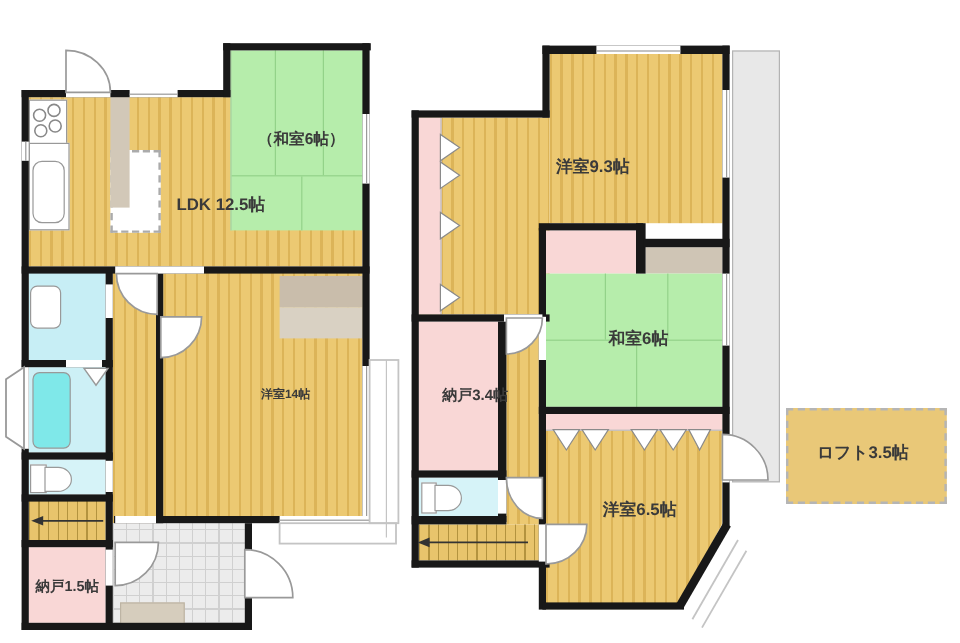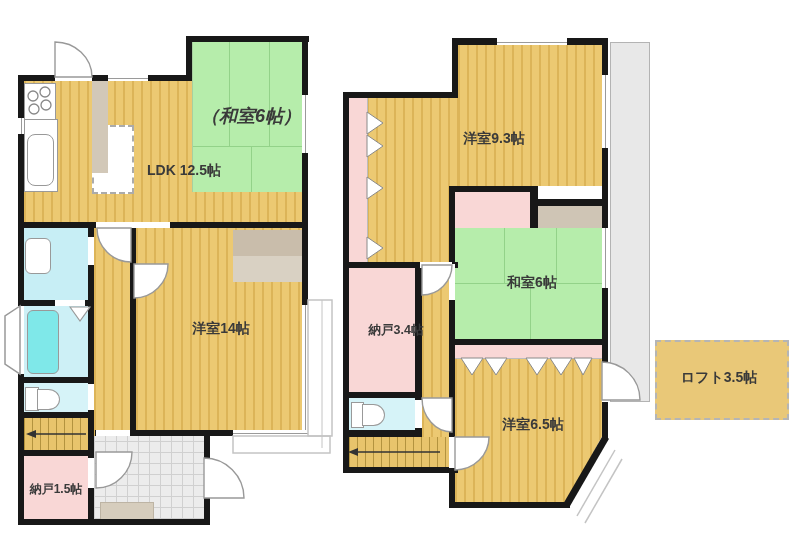--- a/index.html
+++ b/index.html
@@ -189,23 +189,23 @@
     <path d="M422,265 L452,265 A30,30 0 0 1 422,295 Z" fill="#fff" stroke="#999" stroke-width="1.4"></path>
     <path d="M489,437 A34,33 0 0 1 455,470 L455,437 Z" fill="#fff" stroke="#999" stroke-width="1.4"></path>
     <path d="M422,398 A30,34 0 0 0 452,432 L452,398 Z" fill="#fff" stroke="#999" stroke-width="1.4"></path>
     <path d="M602,362 A38,38 0 0 1 640,400 L602,400 Z" fill="#fff" stroke="#999" stroke-width="1.4"></path>
 
     <line x1="577" y1="516" x2="615" y2="450" stroke="#c4c4c4" stroke-width="1.5"></line>
     <line x1="585" y1="523" x2="622" y2="459" stroke="#c4c4c4" stroke-width="1.5"></line>
     <line x1="566" y1="506" x2="606" y2="437" stroke="#181818" stroke-width="7"></line>
   </svg>
 
-  <div class="lbl" style="left:251px;top:116px;font-size:18px;font-style:italic;">（和室6帖）</div>
+  <div class="lbl" style="left:251px;top:116px;font-size:13px;">（和室6帖）</div>
   <div class="lbl" style="left:184px;top:171px;font-size:14px;">LDK 12.5帖</div>
-  <div class="lbl" style="left:221px;top:329px;font-size:14px;">洋室14帖</div>
+  <div class="lbl" style="left:238px;top:329px;font-size:10px;">洋室14帖</div>
   <div class="lbl" style="left:56px;top:489px;font-size:12px;">納戸1.5帖</div>
   <div class="lbl" style="left:494px;top:139px;font-size:14px;">洋室9.3帖</div>
   <div class="lbl" style="left:532px;top:283px;font-size:14px;">和室6帖</div>
   <div class="lbl" style="left:396px;top:330px;font-size:12.5px;">納戸3.4帖</div>
   <div class="lbl" style="left:533px;top:425px;font-size:14px;">洋室6.5帖</div>
   <div class="lbl" style="left:719px;top:378px;font-size:14px;">ロフト3.5帖</div>
 
 </div>
 
 </body></html>

